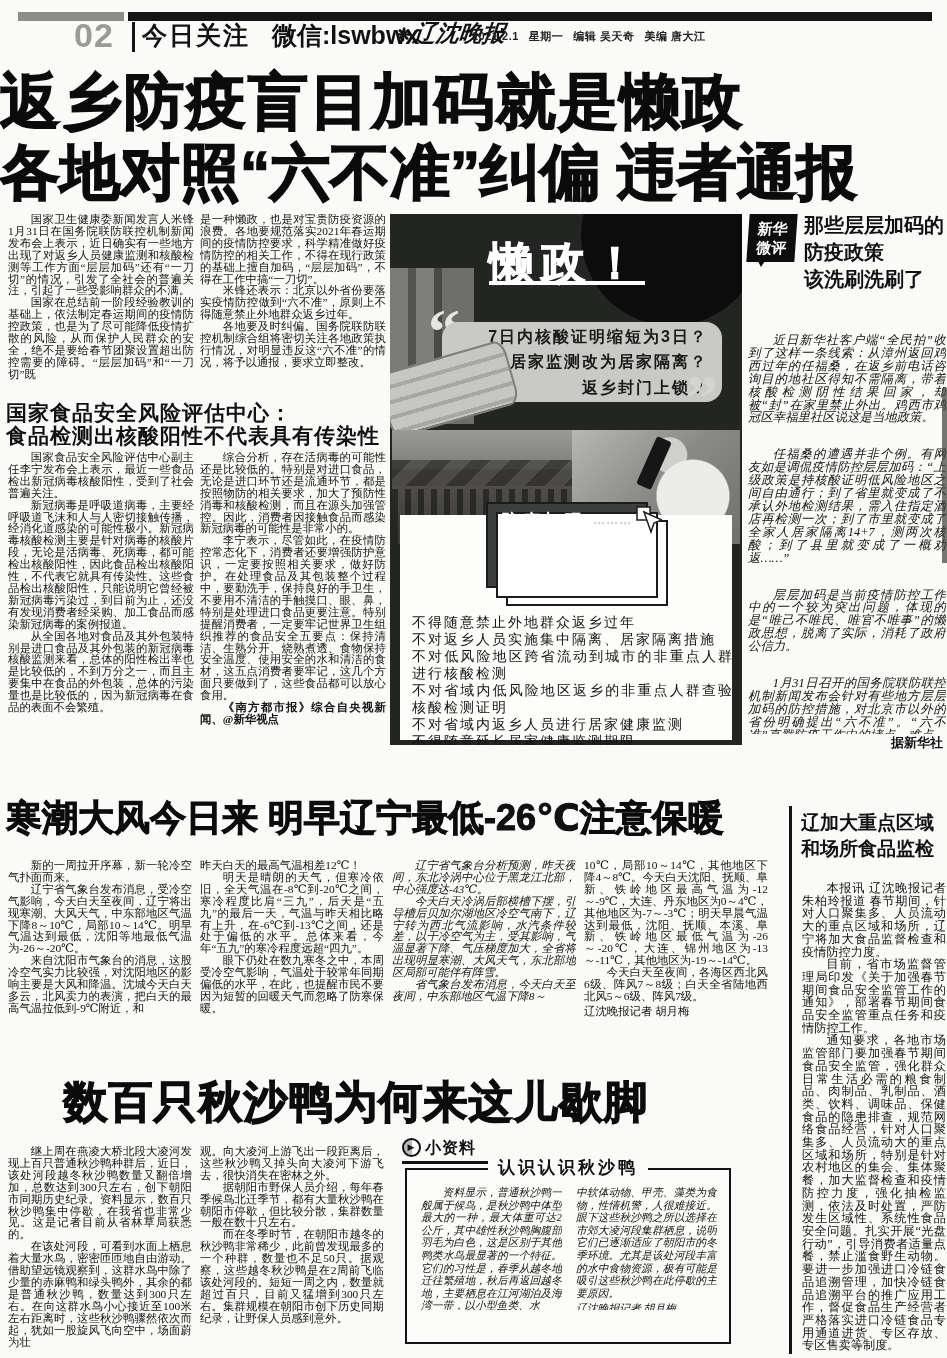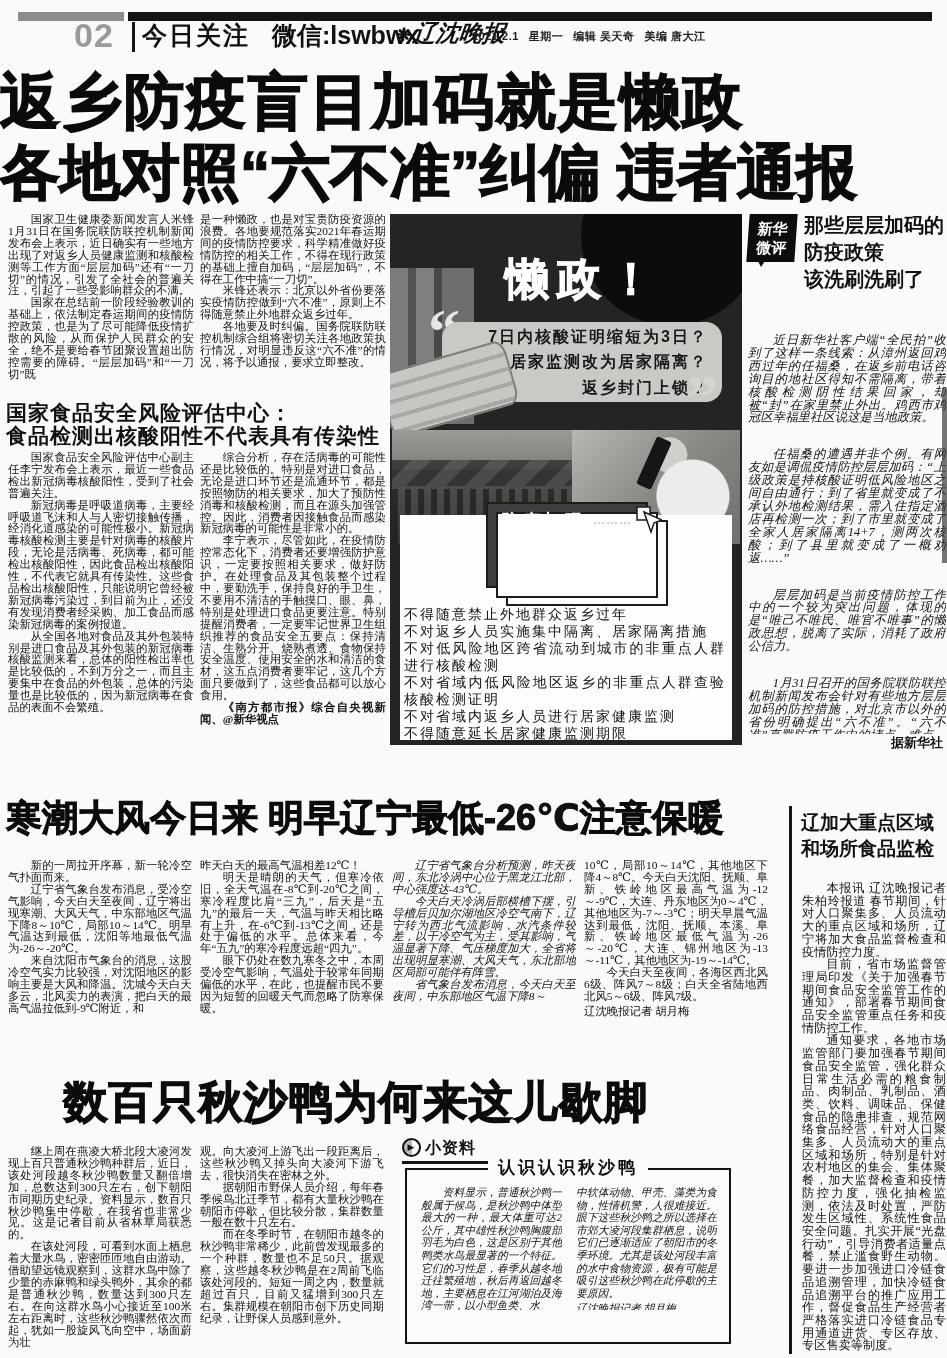--- a/index.html
+++ b/index.html
@@ -31,22 +31,22 @@
   .tcol2{left:200px;top:214px;width:186px;height:186px;}
   
   .food-head{left:6px;top:402px;width:382px;margin:0;font:900 21px/23px "Liberation Serif","DejaVu Serif",serif;letter-spacing:1px;}
   .fcol1{left:8px;top:452px;width:186px;height:294px;}
   .fcol2{left:200px;top:452px;width:186px;height:294px;}
   
   .poster{left:390px;top:214px;width:352px;height:531px;overflow:hidden;
           background:radial-gradient(circle at 80% 4%,#0b0c0b 0 90px,transparent 91px),#232523;}
   .poster-photo-left{left:0;top:54px;width:84px;height:156px;opacity:.85;
           background:linear-gradient(90deg,#8a8a88 0 18px,#5b5b59 18px 26px,#8f8f8d 26px 44px,#504f4d 44px 52px,#7b7b79 52px 84px);}
-  .poster-title{left:0;top:26px;width:100%;margin:17px;text-align:center;color:#fff;
-          font:900 44px/1 "Liberation Sans","DejaVu Sans",sans-serif;letter-spacing:8px;-webkit-text-stroke:1px #fff;}
+  .poster-title{left:0;top:26px;width:100%;margin:1px;text-align:center;color:#fff;
+          font:900 44px/1 "Liberation Sans","DejaVu Sans",sans-serif;letter-spacing:8px;text-decoration:underline;-webkit-text-stroke:1px #fff;}
   .pq-open{left:38px;top:86px;font:900 64px/1 "Liberation Serif","DejaVu Serif",serif;color:#e6e6e3;}
   .pq-close{left:296px;top:152px;font:900 64px/1 "Liberation Serif","DejaVu Serif",serif;color:#d4d4d1;}
   .bubble{left:52px;top:108px;width:280px;height:80px;background:#c9c9c6;border-radius:16px;
           display:flex;flex-direction:column;justify-content:center;padding-right:14px;box-sizing:border-box;}
   .bubble span{display:block;text-align:right;color:#191919;font:700 16px/1.6 "Liberation Sans","DejaVu Sans",sans-serif;letter-spacing:2px;}
   .mask{left:-8px;top:142px;width:128px;height:62px;border:2px solid #7e7e7b;border-radius:10px/16px;
         transform:rotate(-16deg);background:repeating-linear-gradient(180deg,#c6c6c3 0 11px,#a7a7a4 11px 15px);}
   .photos{left:2px;top:216px;width:348px;height:114px;display:flex;}
   .photo-crowd{width:180px;height:114px;position:relative;
         background:linear-gradient(180deg,#9a9a97 0%,#7d7d7a 34%,#55534f 35%,#3b3a37 100%);}
@@ -62,21 +62,21 @@
         background:#161616;border-radius:3px;transform:rotate(24deg);}
   .panel{left:10px;top:301px;width:332px;height:225px;background:#fdfdfb;}
   .badge{left:96px;top:288px;width:162px;height:86px;z-index:3;background:#3c3f3e;border:2px solid #1c1c1c;
          box-sizing:border-box;text-align:center;}
   .badge::before{content:"";position:absolute;right:-12px;top:8px;width:100%;height:100%;background:#fff;border:2px solid #1c1c1c;z-index:-1;}
   .badge::after{content:"";position:absolute;right:-22px;top:16px;width:100%;height:100%;background:#fff;border:2px solid #1c1c1c;z-index:-2;}
   .badge-row1{margin-top:8px;color:#fff;font:900 18px/1 "Liberation Sans","DejaVu Sans",sans-serif;letter-spacing:3px;}
   .badge-dots{color:#cfcfcc;font-size:11px;letter-spacing:2px;}
   .badge-row2{margin-top:3px;color:#fff;font:900 italic 27px/1 "Liberation Serif","DejaVu Serif",serif;letter-spacing:1px;}
   .cursor-icon{position:absolute;right:-16px;top:2px;}
-  .rules{left:14px;top:392px;width:322px;margin:0;padding:0;list-style:none;z-index:4;}
+  .rules{left:14px;top:392px;width:322px;margin:8px;padding:0;list-style:none;z-index:4;}
   .rules li{font:400 14px/17px "Liberation Sans","DejaVu Sans",sans-serif;letter-spacing:2px;color:#141414;text-align:justify;}
   
   .cbadge{left:748px;top:214px;width:48px;height:48px;background:#0d0d0d;color:#fff;text-align:center;
           font:900 15px/19px "Liberation Sans","DejaVu Sans",sans-serif;padding-top:5px;box-sizing:border-box;transform:skewX(-4deg);}
   .cbadge::after{content:"";position:absolute;left:8px;bottom:-12px;border:7px solid transparent;border-top:12px solid #0d0d0d;}
   .ctitle{left:804px;top:212px;width:142px;margin:0;font:900 20px/27px "Liberation Sans","DejaVu Sans",sans-serif;}
   .ctitle span{display:block;}
   .cbody{left:748px;top:310px;width:198px;height:424px;}
   .cbody p{font-style:italic;font-size:12.4px;line-height:12.9px;margin-top:24px;}
   .csource{left:748px;top:736px;width:195px;text-align:right;font:700 13px/1 "Liberation Serif","DejaVu Serif",serif;}

